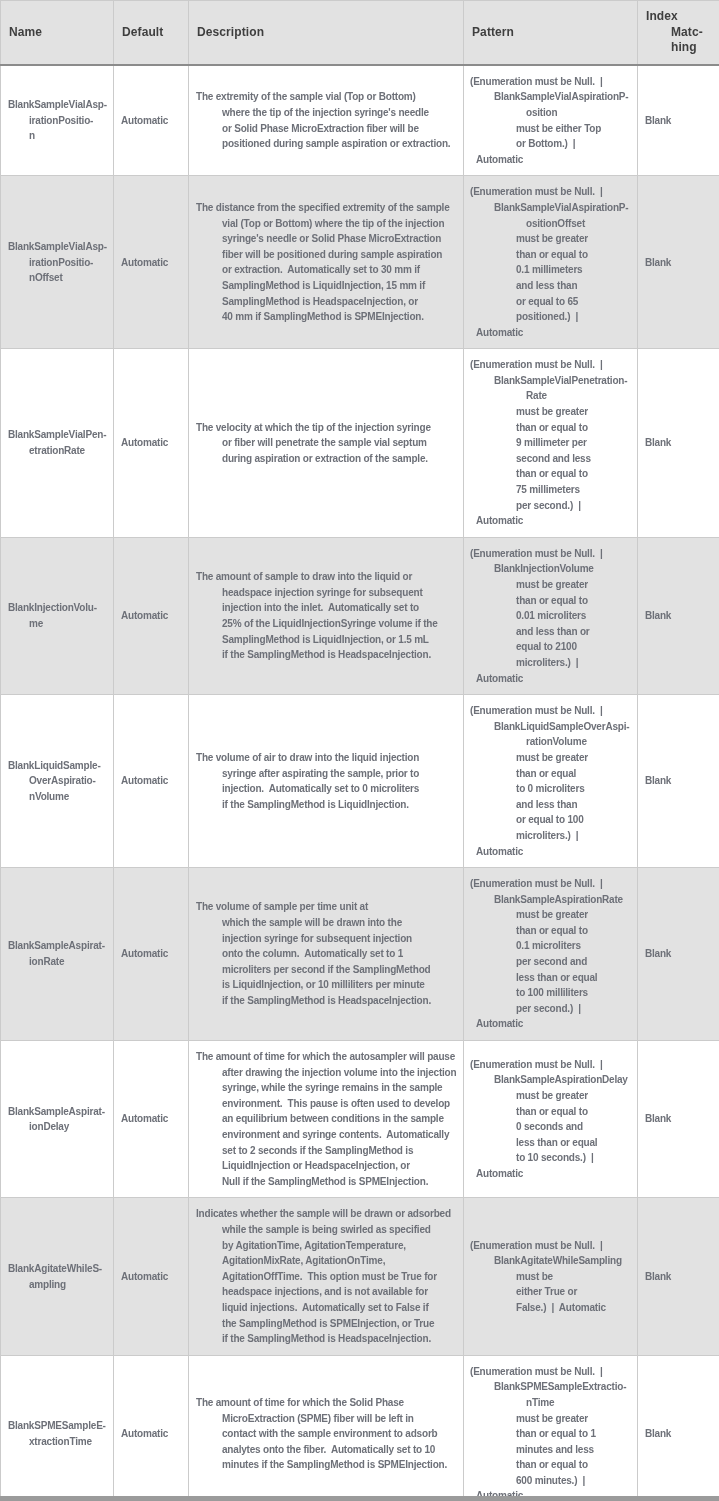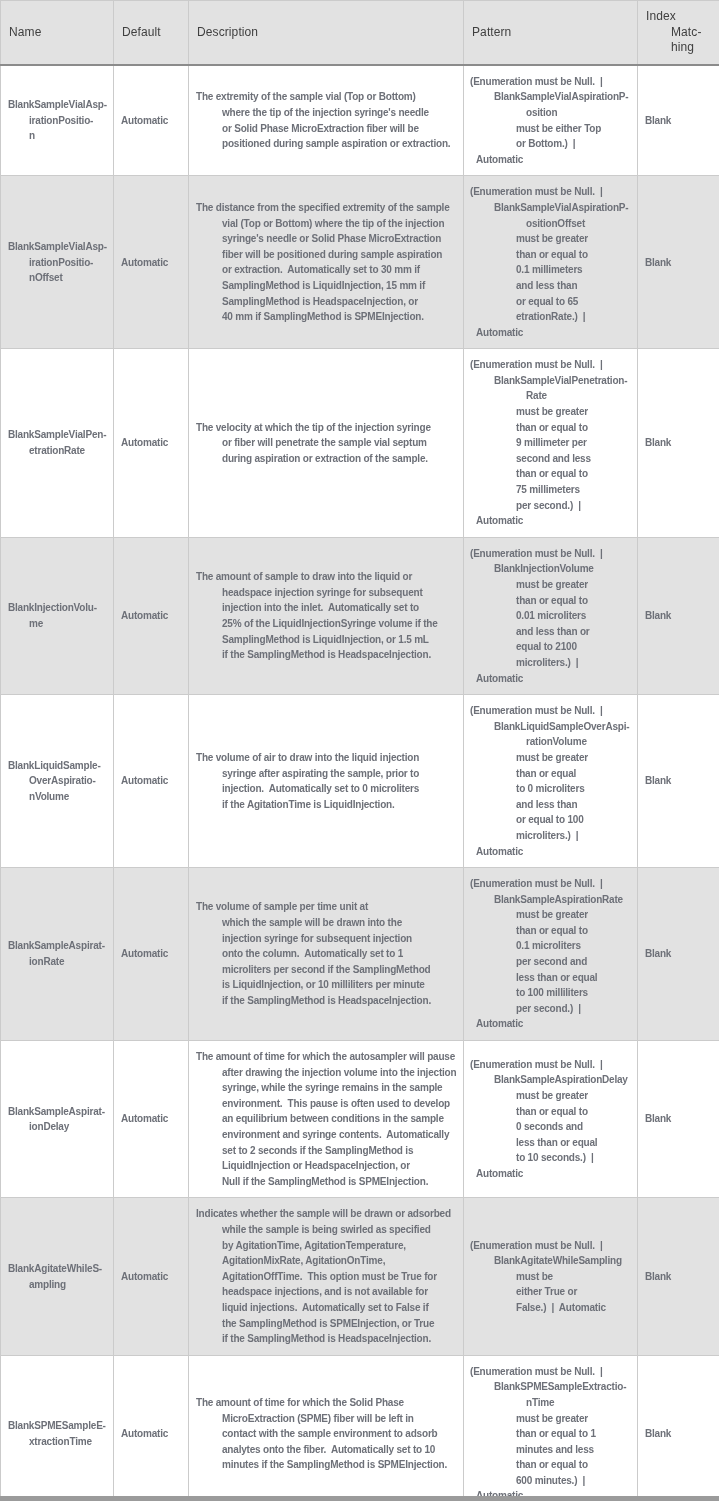--- a/index.html
+++ b/index.html
@@ -22,21 +22,21 @@
     vertical-align: middle;
     padding: 8px 0;
     overflow: hidden;
     font-weight: bold;
   }
   thead th {
     background: var(--header-bg, #e2e2e2);
     border-bottom: 2px solid var(--header-border, #8b8b8b);
     color: var(--header-text, #3f3f3f);
     font-size: 12px;
-    font-weight: normal;
+    font-weight: bold;
     text-align: left;
     letter-spacing: 0.1px;
   }
   tbody td {
     font-size: 10px;
     color: var(--body-text, #6d7078);
     line-height: 15.6px;
     letter-spacing: -0.2px;
   }
   tr.alt td { background: var(--row-alt-bg, #e2e2e2); }
@@ -140,21 +140,21 @@
           </td>
           <td class="c-pattern">
             <div class="pl l">(Enumeration must be Null.  |</div>
             <div class="pl i">BlankSampleVialAspirationP-</div>
             <div class="pl i2">ositionOffset</div>
             <div class="pl c">must be greater</div>
             <div class="pl c">than or equal to</div>
             <div class="pl c">0.1 millimeters</div>
             <div class="pl c">and less than</div>
             <div class="pl c">or equal to 65</div>
-            <div class="pl c">etrationRate.)  |</div>
+            <div class="pl c">positioned.)  |</div>
             <div class="pl a">Automatic</div>
           </td>
           <td class="c-index">
             <div class="ln">Blank</div>
           </td>
         </tr>
         <tr>
           <td class="c-name">
             <div class="ln">BlankSampleVialPen-</div>
             <div class="ln cont">etrationRate</div>
@@ -221,21 +221,21 @@
             <div class="ln cont">OverAspiratio-</div>
             <div class="ln cont">nVolume</div>
           </td>
           <td class="c-default">
             <div class="ln">Automatic</div>
           </td>
           <td class="c-desc">
             <div class="ln">The volume of air to draw into the liquid injection</div>
             <div class="ln cont">syringe after aspirating the sample, prior to</div>
             <div class="ln cont">injection.  Automatically set to 0 microliters</div>
-            <div class="ln cont">if the AgitationTime is LiquidInjection.</div>
+            <div class="ln cont">if the SamplingMethod is LiquidInjection.</div>
           </td>
           <td class="c-pattern">
             <div class="pl l">(Enumeration must be Null.  |</div>
             <div class="pl i">BlankLiquidSampleOverAspi-</div>
             <div class="pl i2">rationVolume</div>
             <div class="pl c">must be greater</div>
             <div class="pl c">than or equal</div>
             <div class="pl c">to 0 microliters</div>
             <div class="pl c">and less than</div>
             <div class="pl c">or equal to 100</div>

